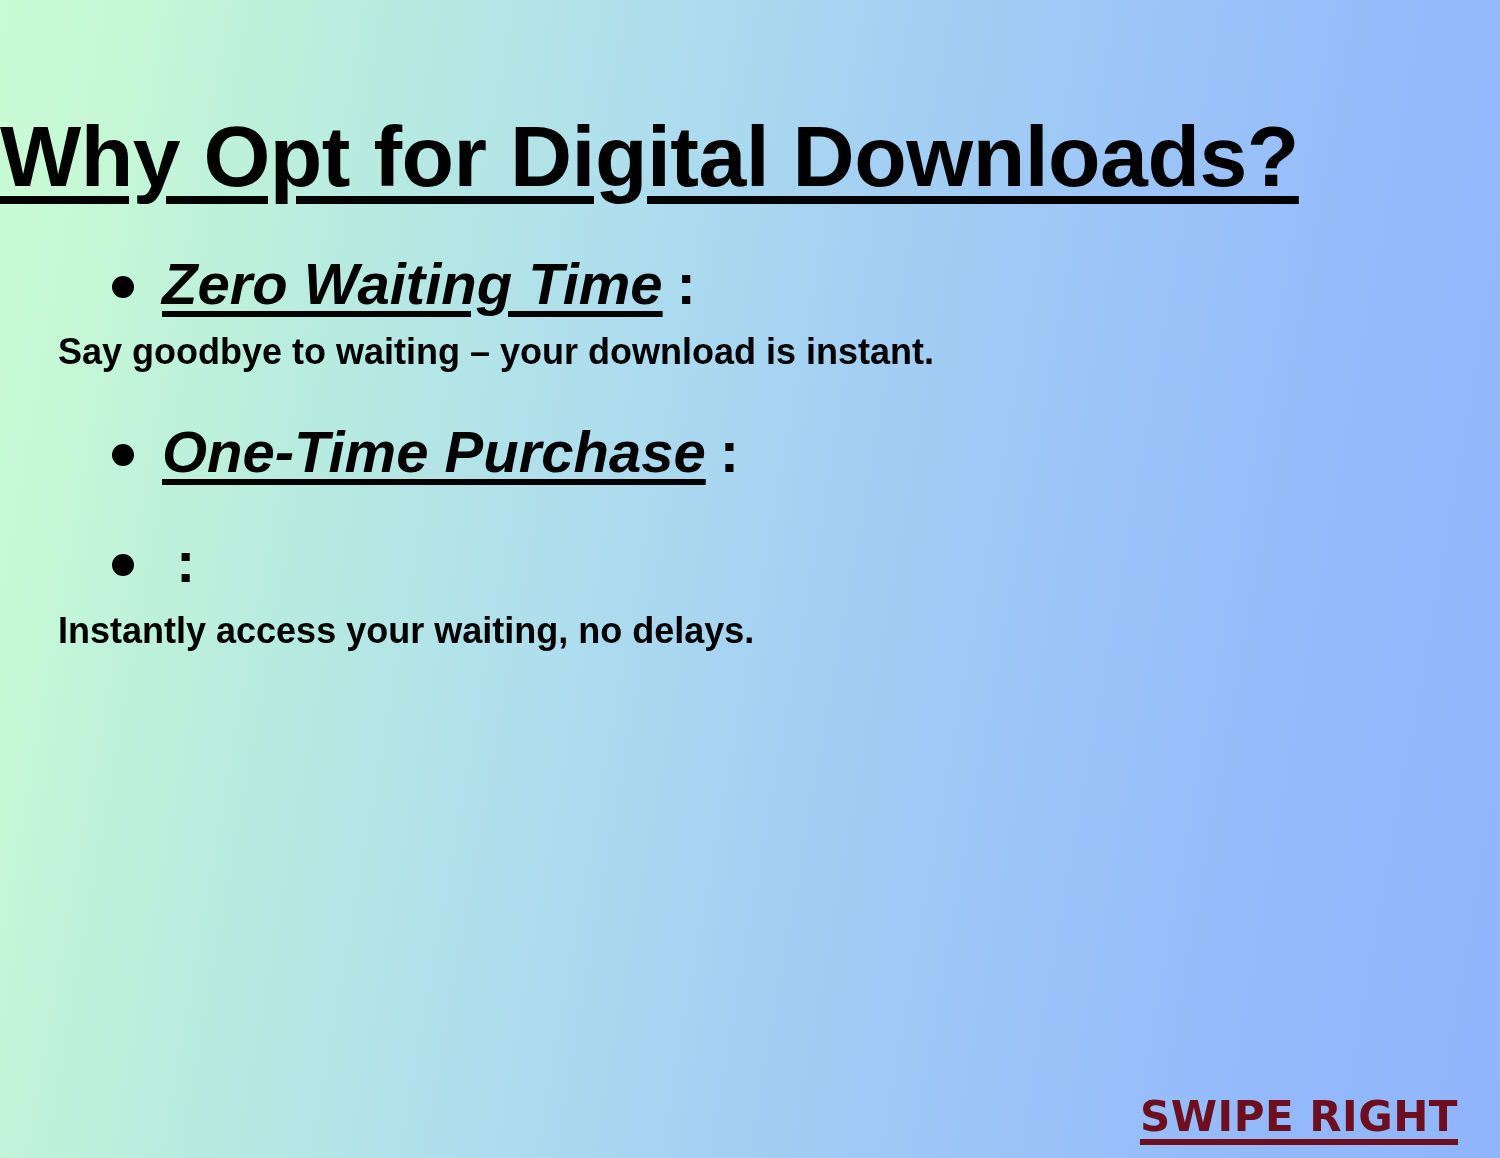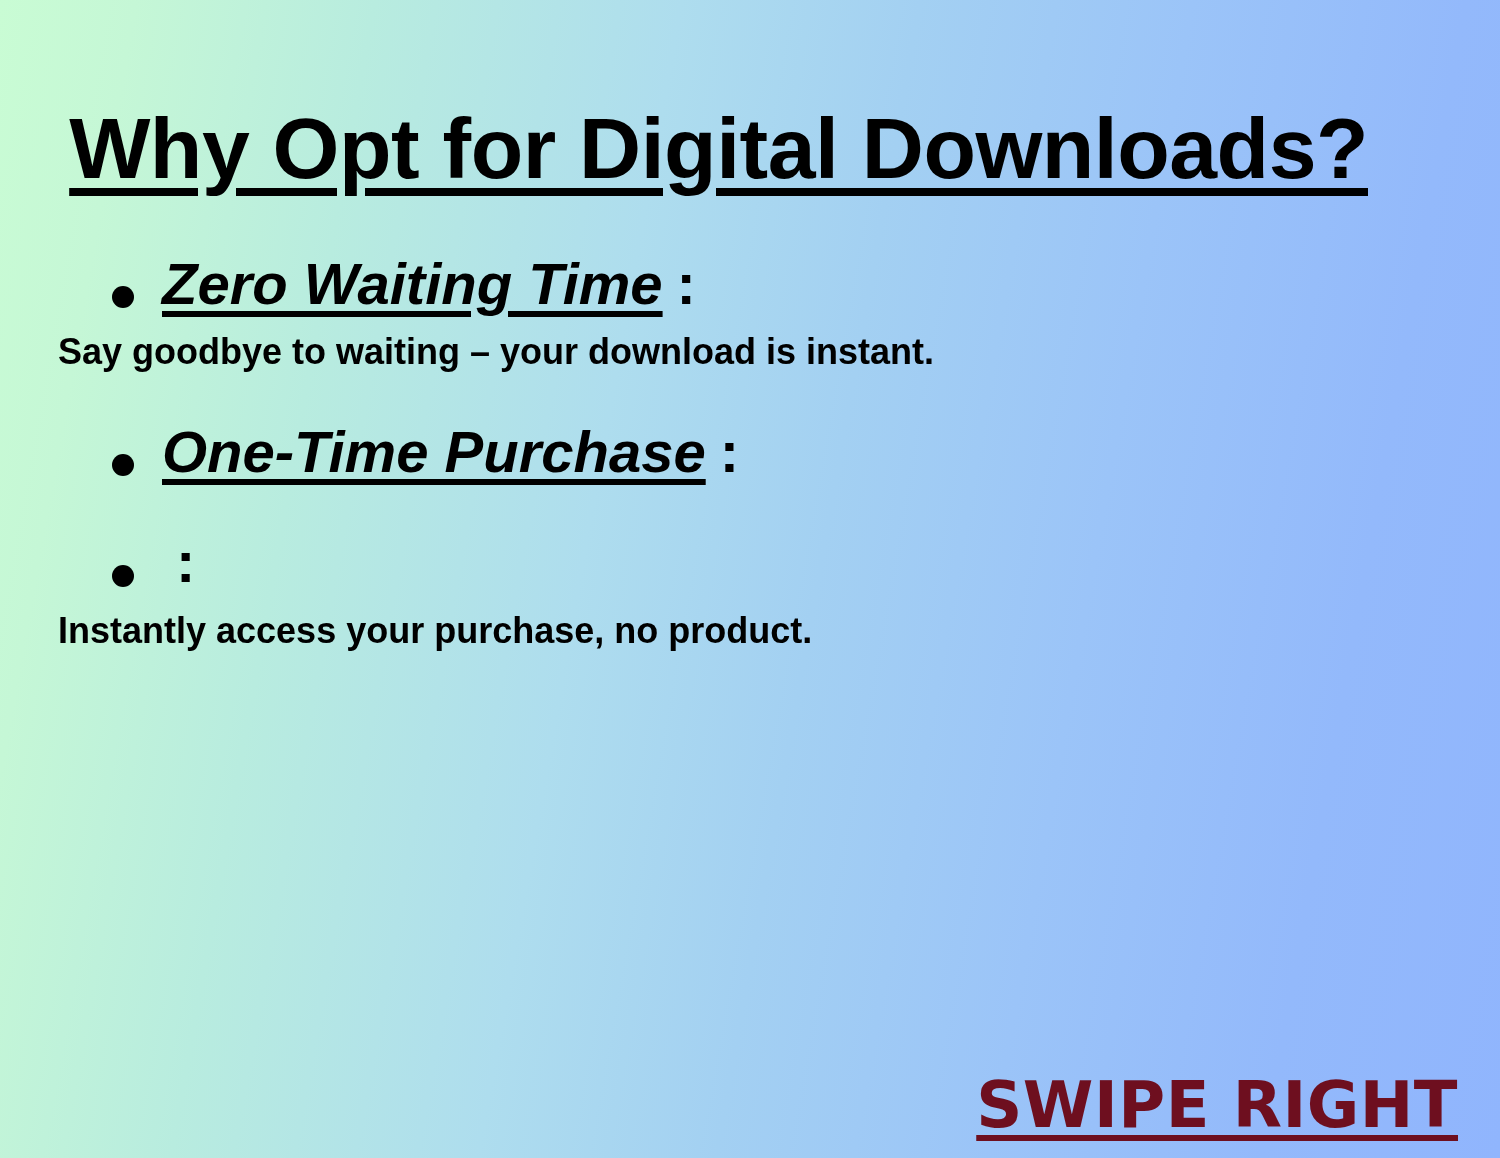--- a/index.html
+++ b/index.html
@@ -28,23 +28,23 @@
         #9bc4f8 70%,
         #93b9fb 86%,
         #90b5fd 100%);
     overflow: hidden;
   }
 
   
   .title-row {
     position: absolute;
     left: 0;
-    top: 44px;
+    top: 52px;
     width: 1368px;
-    text-align: right;
+    text-align: left;
   }
 
   .title {
     display: inline-block;
     font-family: "Liberation Sans", sans-serif;
     font-weight: 700;
     font-size: 86px;
     line-height: 1.08;
     letter-spacing: -0.5px;
     color: #000000;
@@ -65,21 +65,21 @@
   .block {
     padding: 0 0 0 0;
   }
 
   .block + .block {
     margin-top: 42px;
   }
 
   .bullet-line {
     display: flex;
-    align-items: center;
+    align-items: flex-start;
     padding-left: 112px;
     margin-bottom: 6px;
   }
 
   .bullet-dot {
     flex: 0 0 auto;
     width: 22px;
     height: 22px;
     border-radius: 50%;
     background: #000000;
@@ -127,21 +127,21 @@
     position: absolute;
     right: 42px;
     bottom: 18px;
     text-align: right;
   }
 
   .swipe-right {
     display: inline-block;
     font-family: "DejaVu Sans", sans-serif;
     font-weight: 700;
-    font-size: 64px;
+    font-size: 42px;
     line-height: 1.1;
     letter-spacing: 0.5px;
     color: #6e0f1f;
     text-decoration: underline;
     text-decoration-thickness: 6px;
     text-underline-offset: 8px;
     white-space: nowrap;
   }
 </style>
 </head>
@@ -170,21 +170,21 @@
         <span class="bullet-heading">One-Time Purchase</span>
         <span class="bullet-colon">:</span>
       </div>
     </div>
 
     <div class="block">
       <div class="bullet-line">
         <span class="bullet-dot"></span>
         <span class="bullet-colon">:</span>
       </div>
-      <div class="block-body">Instantly access your purchase, no product.</div>
+      <div class="block-body">Instantly access your waiting, no delays.</div>
     </div>
 
   </div>
 
   <div class="swipe-wrap">
     <span class="swipe-right">SWIPE RIGHT</span>
   </div>
 
 </div>
 

